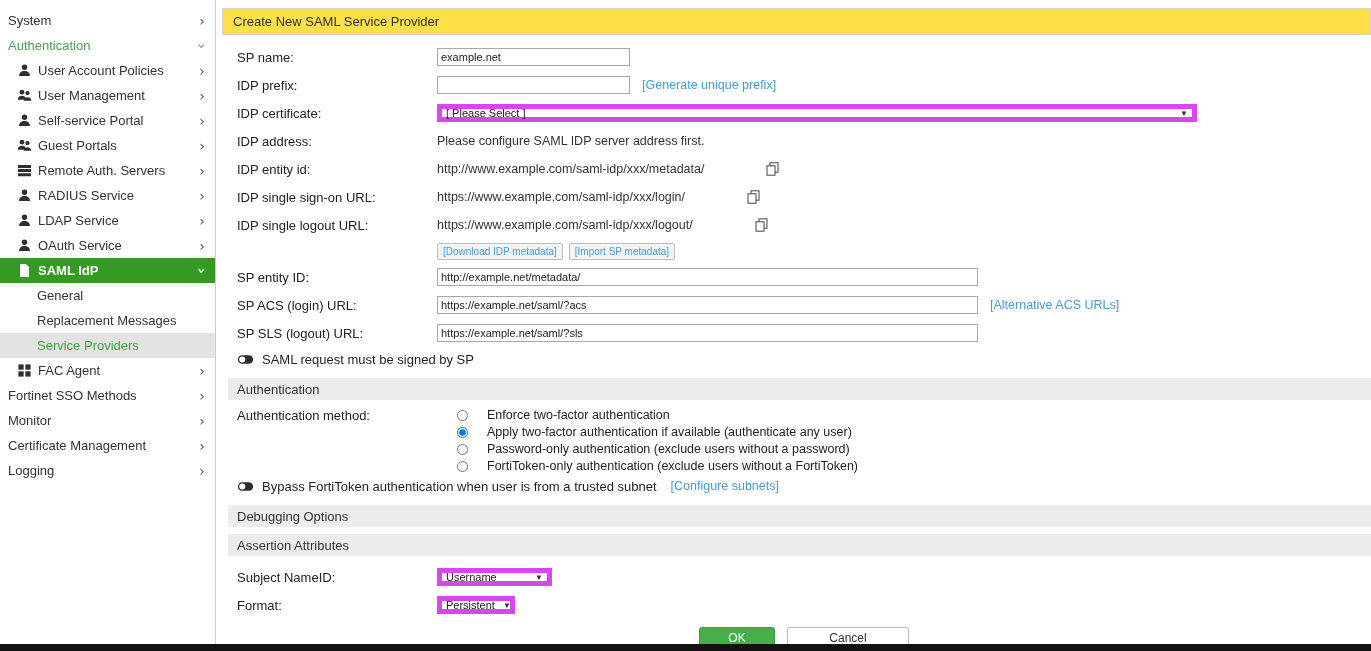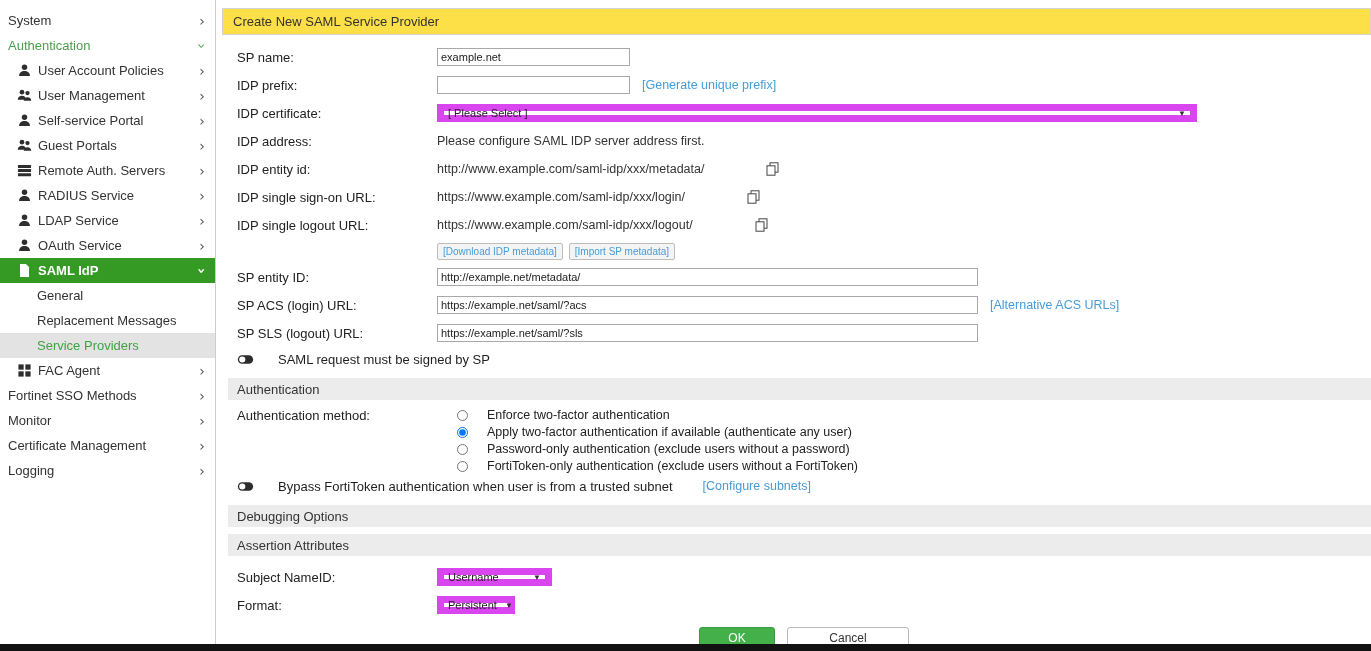--- a/index.html
+++ b/index.html
@@ -28,32 +28,32 @@
   .nicon{width:15px;height:15px;flex:none;fill:#2e2e2e}
   .nicon.white{fill:#fff}
 
   
   .page-header{height:27px;background:#fde047;border:1px solid #d2d2d2;display:flex;align-items:center;padding:3px 10px;font-size:13px;color:#333}
   .form{padding:8px 0 0 15px;font-size:13px;color:#1f1f1f}
   .frow{display:flex;align-items:center;min-height:28px}
   .flabel{width:200px;flex:none;color:#222}
   input.ti{height:18px;border:1px solid #a9a9a9;font-size:11px;padding:0 3px;width:193px;font-family:inherit;color:#222;background:#fff}
   input.ti.wide{width:541px}
-  .sel{height:18px;border:7px solid #d946ef;background:#fff;display:flex;align-items:center;justify-content:space-between;font-size:11px;padding:0 4px;color:#222;cursor:pointer}
+  .sel{height:18px;border:5px solid #d946ef;background:#fff;display:flex;align-items:center;justify-content:space-between;font-size:11px;padding:0 4px;color:#222;cursor:pointer}
   .sel.cert{width:760px}
   .sel.nameid{width:115px}
   .sel.fmt{width:78px}
   .sel .arr{font-size:8px;color:#333;margin-left:8px}
   .static{font-size:12.5px;color:#333}
   .link{color:#459cd8;font-size:12.5px;text-decoration:none;cursor:pointer}
   .ml12{margin-left:12px}
   .copy{margin-left:62px;cursor:pointer;flex:none}
   .mini-row{margin-left:200px;display:flex;gap:6px;min-height:24px;align-items:center}
   .mini-btn{font-size:10px;color:#459cd8;background:#f4f4f4;border:1px solid #bdbdbd;border-radius:2px;padding:2px 5px;cursor:pointer;font-family:inherit}
-  .toggle-row{display:flex;align-items:center;gap:24px;min-height:24px}
+  .toggle-row{display:flex;align-items:center;gap:8px;min-height:24px}
   .toggle{flex:none;cursor:pointer}
   .section-bar{height:22px;background:#ececec;display:flex;align-items:center;padding:0 9px;font-size:13px;color:#333;margin:7px 0 7px -9px}
   .radio-row{display:flex;align-items:flex-start;min-height:66px}
   .radio-row .flabel{padding-top:1px}
   .radio-opts{display:flex;flex-direction:column;gap:1px;margin-left:20px}
   .radio-opt{display:flex;align-items:center;gap:19px;font-size:12.5px;height:16px;color:#222}
   .radio-opt input{width:11px;height:11px;margin:0}
   .actions{display:flex;justify-content:center;gap:12px;margin-top:8px}
   .btn-ok{width:76px;height:22px;background:#43b049;color:#fff;border:1px solid #3a9c40;border-radius:3px;font-size:12px;font-family:inherit;cursor:pointer}
   .btn-cancel{width:122px;height:22px;background:#fff;color:#333;border:1px solid #b9b9b9;border-radius:3px;font-size:12px;font-family:inherit;cursor:pointer}

